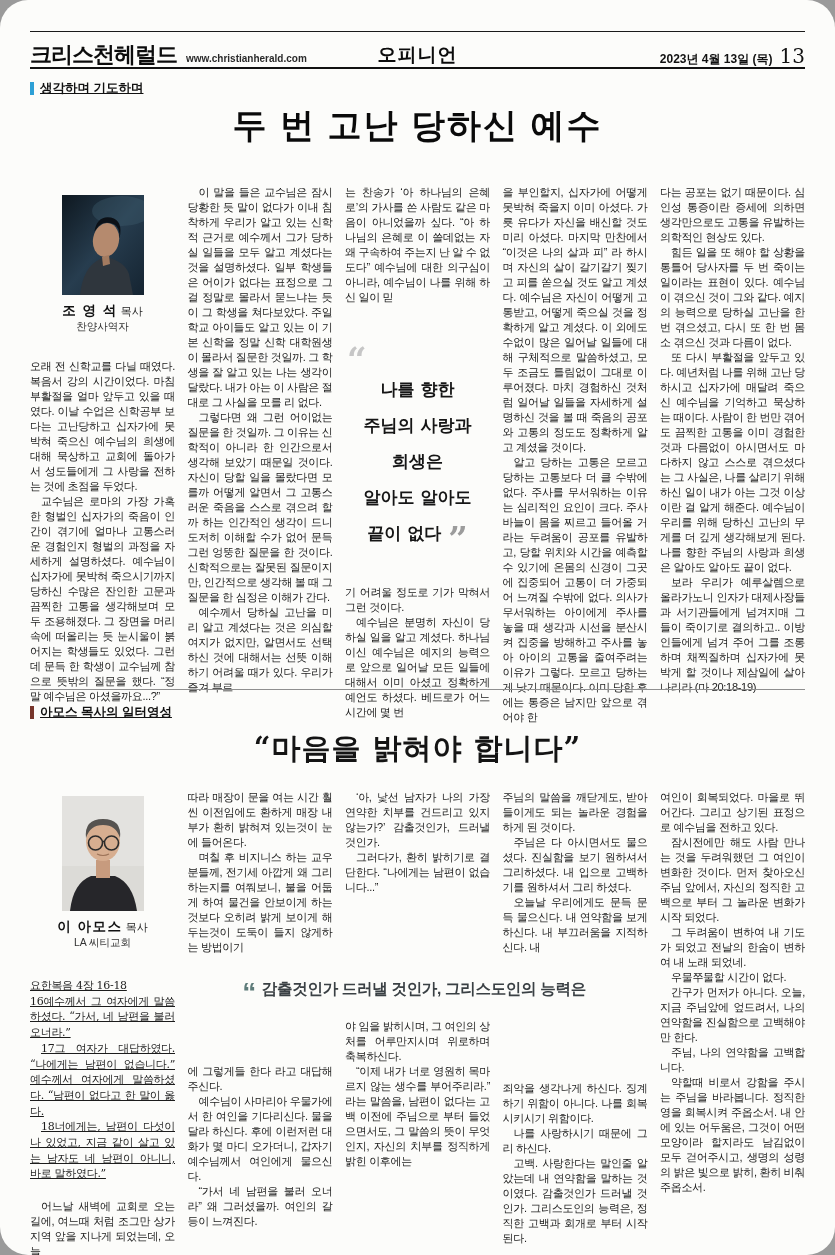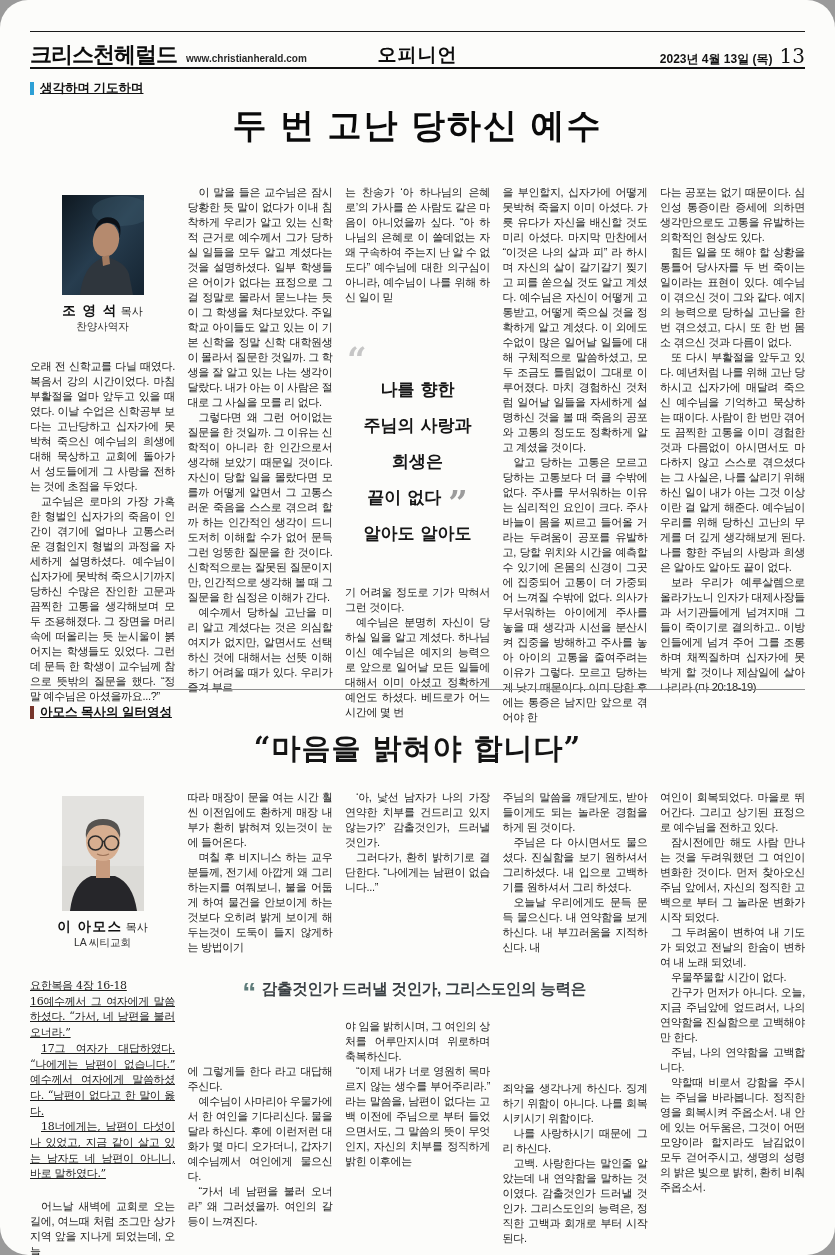--- a/index.html
+++ b/index.html
@@ -134,22 +134,22 @@
       <p class="pi">예수께서 당하실 고난을 미리 알고 계셨다는 것은 의심할 여지가 없지만, 알면서도 선택하신 것에 대해서는 선뜻 이해하기 어려울 때가 있다. 우리가 즐겨 부르</p>
     </div>
 
     <div class="col">
       <p>는 찬송가 ‘아 하나님의 은혜로’의 가사를 쓴 사람도 같은 마음이 아니었을까 싶다. “아 하나님의 은혜로 이 쓸데없는 자 왜 구속하여 주는지 난 알 수 없도다” 예수님에 대한 의구심이 아니라, 예수님이 나를 위해 하신 일이 믿</p>
       <div class="pq1">
         <div class="pq1-open">“</div>
         <div class="pq1-line">나를 향한</div>
         <div class="pq1-line">주님의 사랑과</div>
         <div class="pq1-line">희생은</div>
+        <div class="pq1-line">알아도 알아도</div>
         <div class="pq1-line"><span>끝이 없다</span><span class="pq1-close">”</span></div>
-        <div class="pq1-line">알아도 알아도</div>
       </div>
       <p class="a1c3-bottom">기 어려울 정도로 기가 막혀서 그런 것이다.</p>
       <p class="pi">예수님은 분명히 자신이 당하실 일을 알고 계셨다. 하나님이신 예수님은 예지의 능력으로 앞으로 일어날 모든 일들에 대해서 이미 아셨고 정확하게 예언도 하셨다. 베드로가 어느 시간에 몇 번</p>
     </div>
 
     <div class="col">
       <p>을 부인할지, 십자가에 어떻게 못박혀 죽을지 이미 아셨다. 가룟 유다가 자신을 배신할 것도 미리 아셨다. 마지막 만찬에서 “이것은 나의 살과 피” 라 하시며 자신의 살이 갈기갈기 찢기고 피를 쏟으실 것도 알고 계셨다. 예수님은 자신이 어떻게 고통받고, 어떻게 죽으실 것을 정확하게 알고 계셨다. 이 외에도 수없이 많은 일어날 일들에 대해 구체적으로 말씀하셨고, 모두 조금도 틀림없이 그대로 이루어졌다. 마치 경험하신 것처럼 일어날 일들을 자세하게 설명하신 것을 볼 때 죽음의 공포와 고통의 정도도 정확하게 알고 계셨을 것이다.</p>
       <p class="pi">알고 당하는 고통은 모르고 당하는 고통보다 더 클 수밖에 없다. 주사를 무서워하는 이유는 심리적인 요인이 크다. 주사 바늘이 몸을 찌르고 들어올 거라는 두려움이 공포를 유발하고, 당할 위치와 시간을 예측할 수 있기에 온몸의 신경이 그곳에 집중되어 고통이 더 가중되어 느껴질 수밖에 없다. 의사가 무서워하는 아이에게 주사를 놓을 때 생각과 시선을 분산시켜 집중을 방해하고 주사를 놓아 아이의 고통을 줄여주려는 이유가 그렇다. 모르고 당하는 게 낫기 때문이다. 이미 당한 후에는 통증은 남지만 앞으로 겪어야 한</p>
     </div>
 

